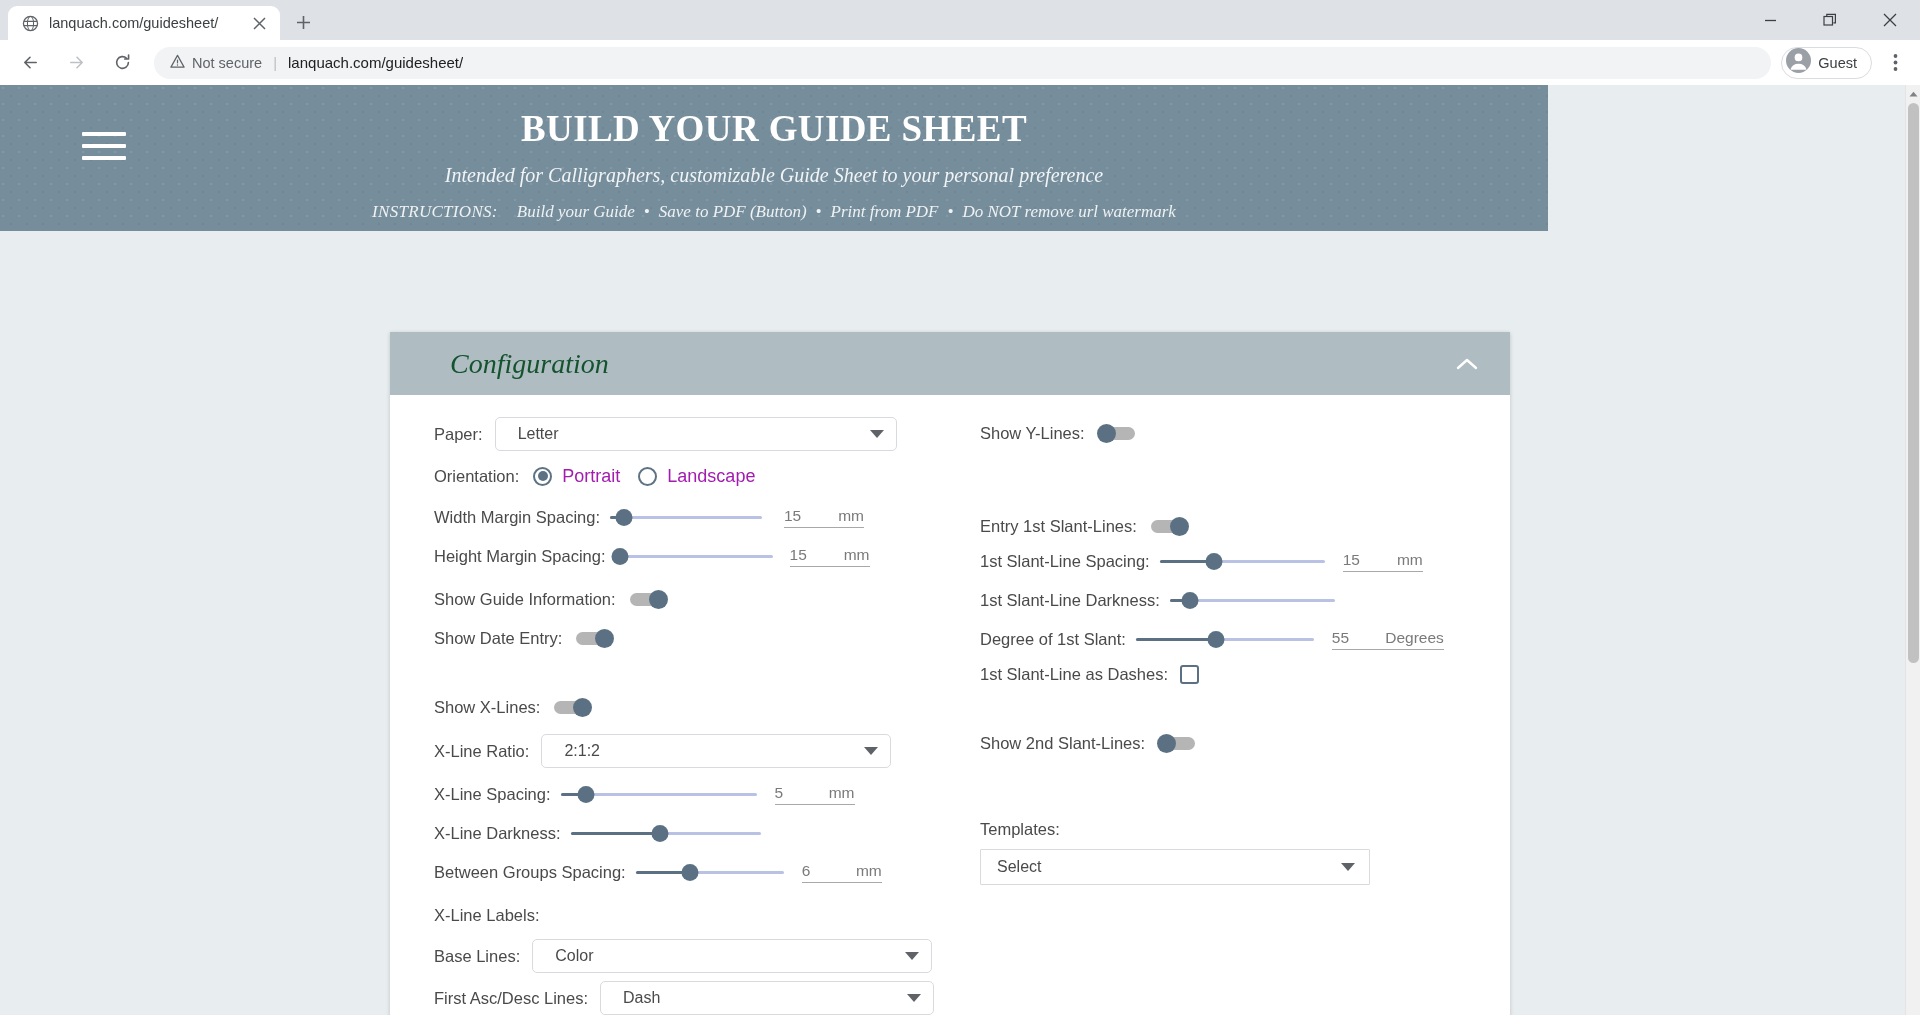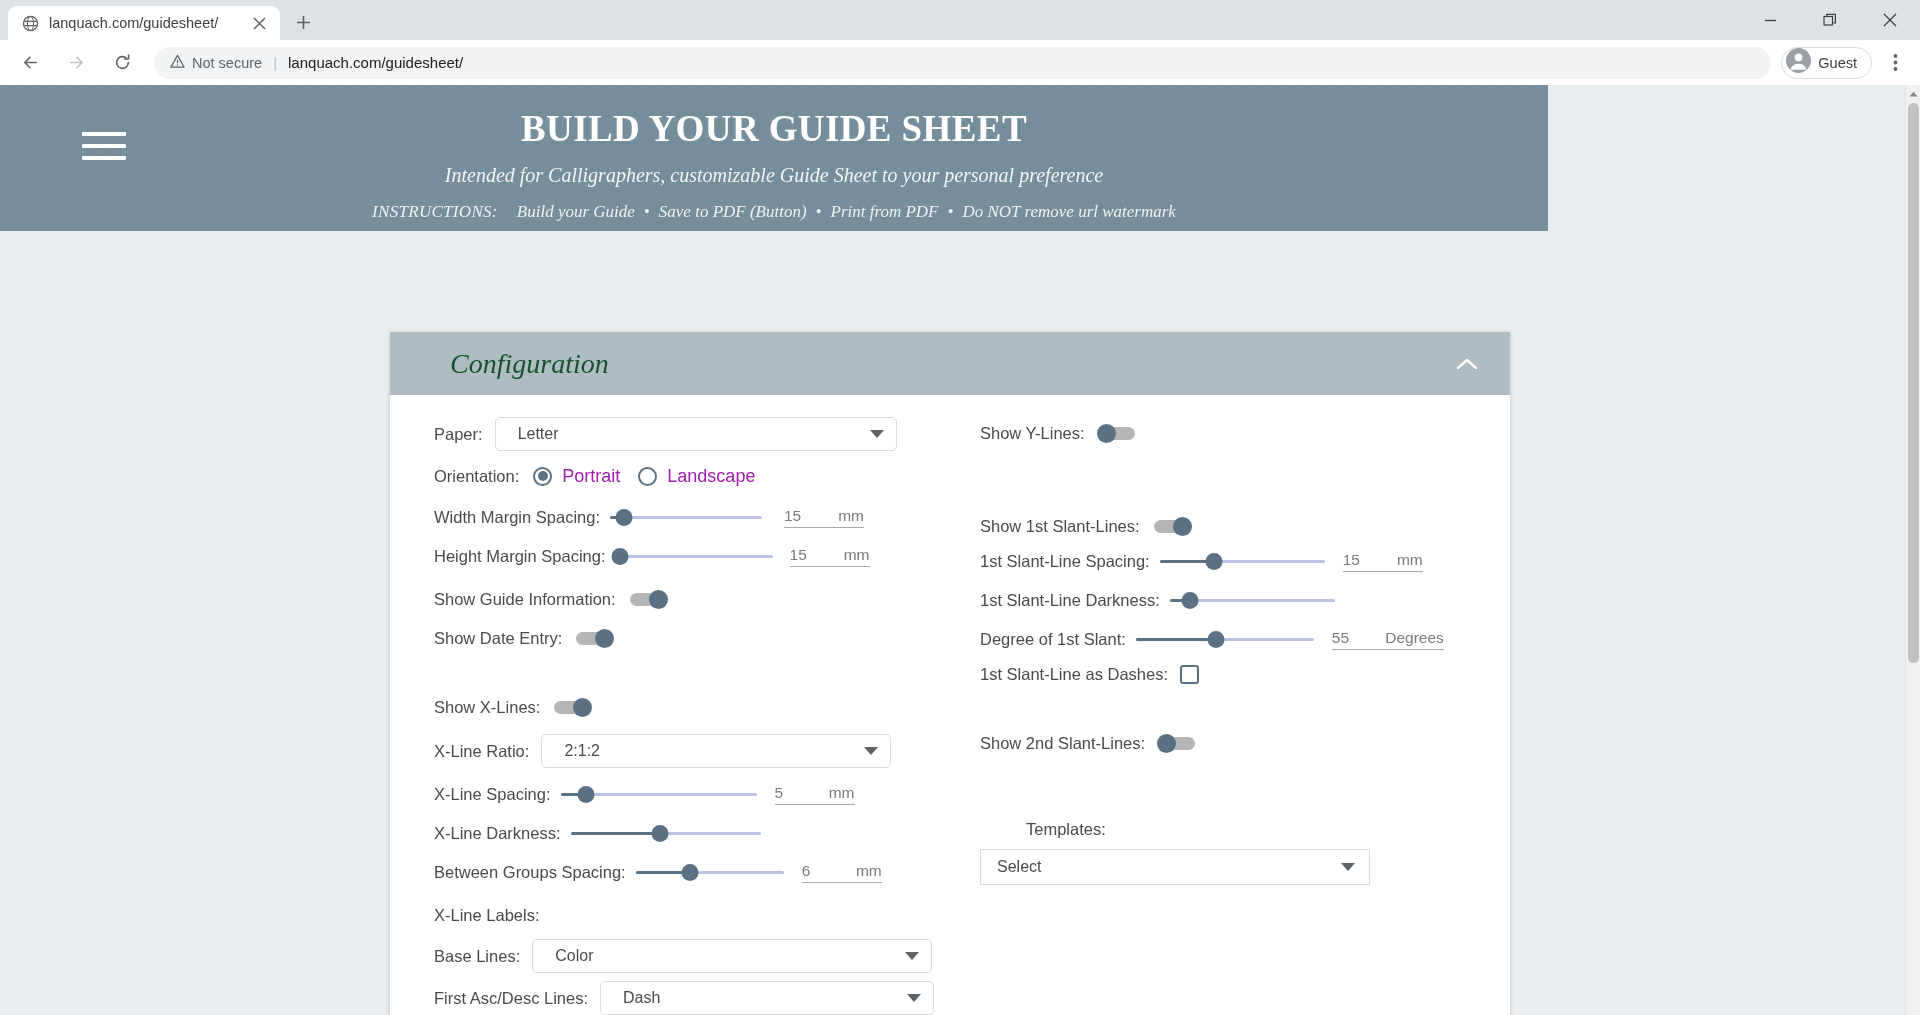--- a/index.html
+++ b/index.html
@@ -147,21 +147,21 @@
   .toggle.on .tthumb { right: 0; }
   .toggle.off .tthumb { left: 0; }
 
   
   .cbox { width: 19px; height: 19px; border-radius: 3px; margin-left: 12px; display: flex; align-items: center; justify-content: center; }
   .cbox.off { border: 2px solid #5b7183; background: #fff; }
 
   .gap-lg { height: 34px; }
   .gap-xl { height: 58px; }
 
-  .tmpl-label { font-size: 16.5px; color: #4a4a4a; margin-bottom: 10px; margin-left: 46px; }
+  .tmpl-label { font-size: 16.5px; color: #4a4a4a; margin-bottom: 10px; }
   .tmpl-sel {
     width: 390px; height: 36px; border: 1px solid #d8dadd; border-radius: 1px;
     display: flex; align-items: center; justify-content: space-between;
     padding: 0 14px 0 16px; background: #fff;
   }
 
   
   .scrollbar {
     position: absolute; right: 0; top: 0; width: 15px; height: 930px;
     background: #f1f1f1; border-left: 1px solid #e4e4e4;
@@ -445,21 +445,21 @@
             <span class="lbl">Show Y-Lines:</span>
             <span class="toggle off">
                 <span class="ttrack"></span>
                 <span class="tthumb"></span>
               </span>
           </div>
 
           <div class="gap-xl"></div>
 
           <div class="row">
-            <span class="lbl">Show 1st Slant-Lines:</span>
+            <span class="lbl">Entry 1st Slant-Lines:</span>
             <span class="toggle on">
                 <span class="ttrack"></span>
                 <span class="tthumb"></span>
               </span>
           </div>
 
           <div class="row" style="margin-top:2px">
             <span class="lbl">1st Slant-Line Spacing:</span>
             <div class="slider" style="width:165px">
               <span class="strack"></span>

